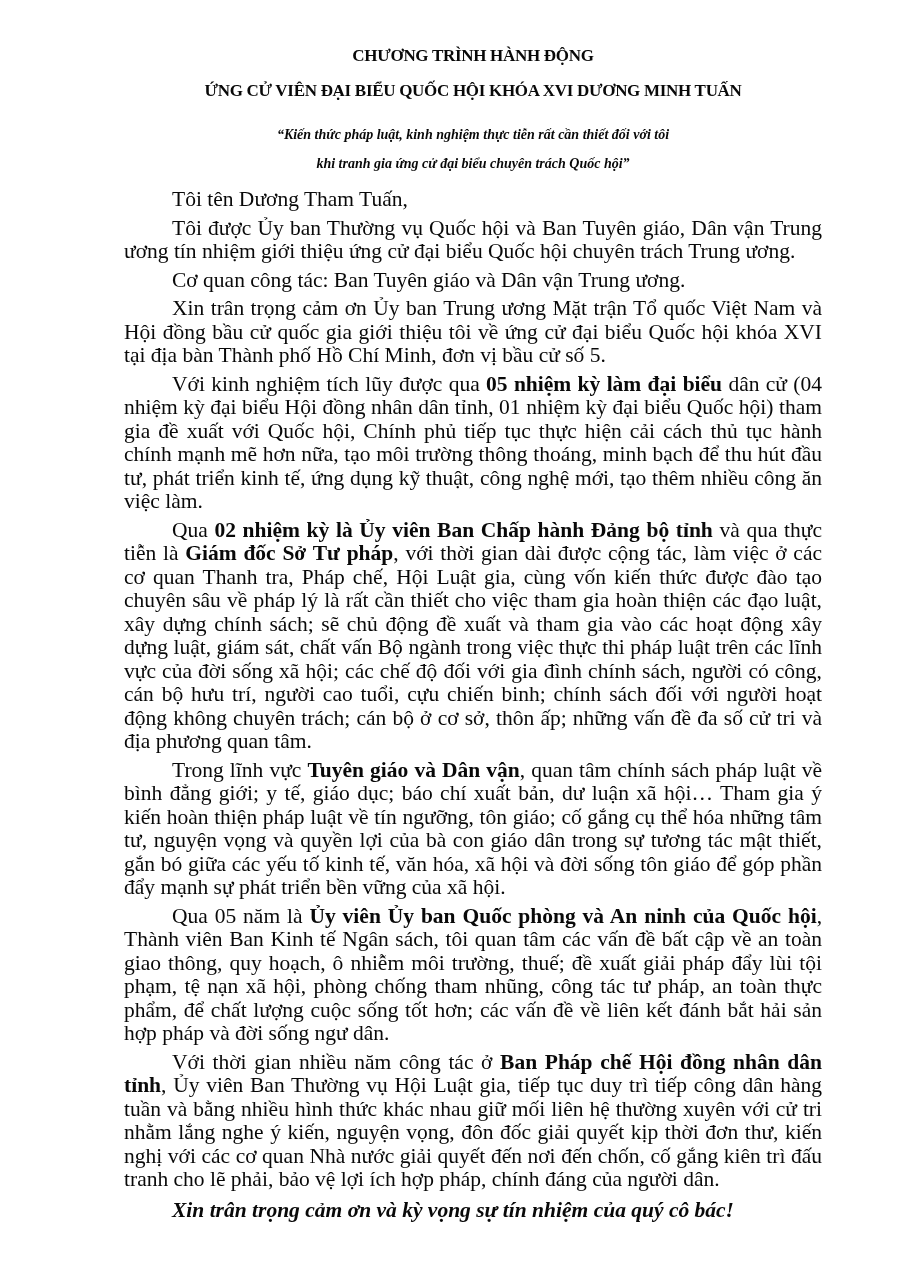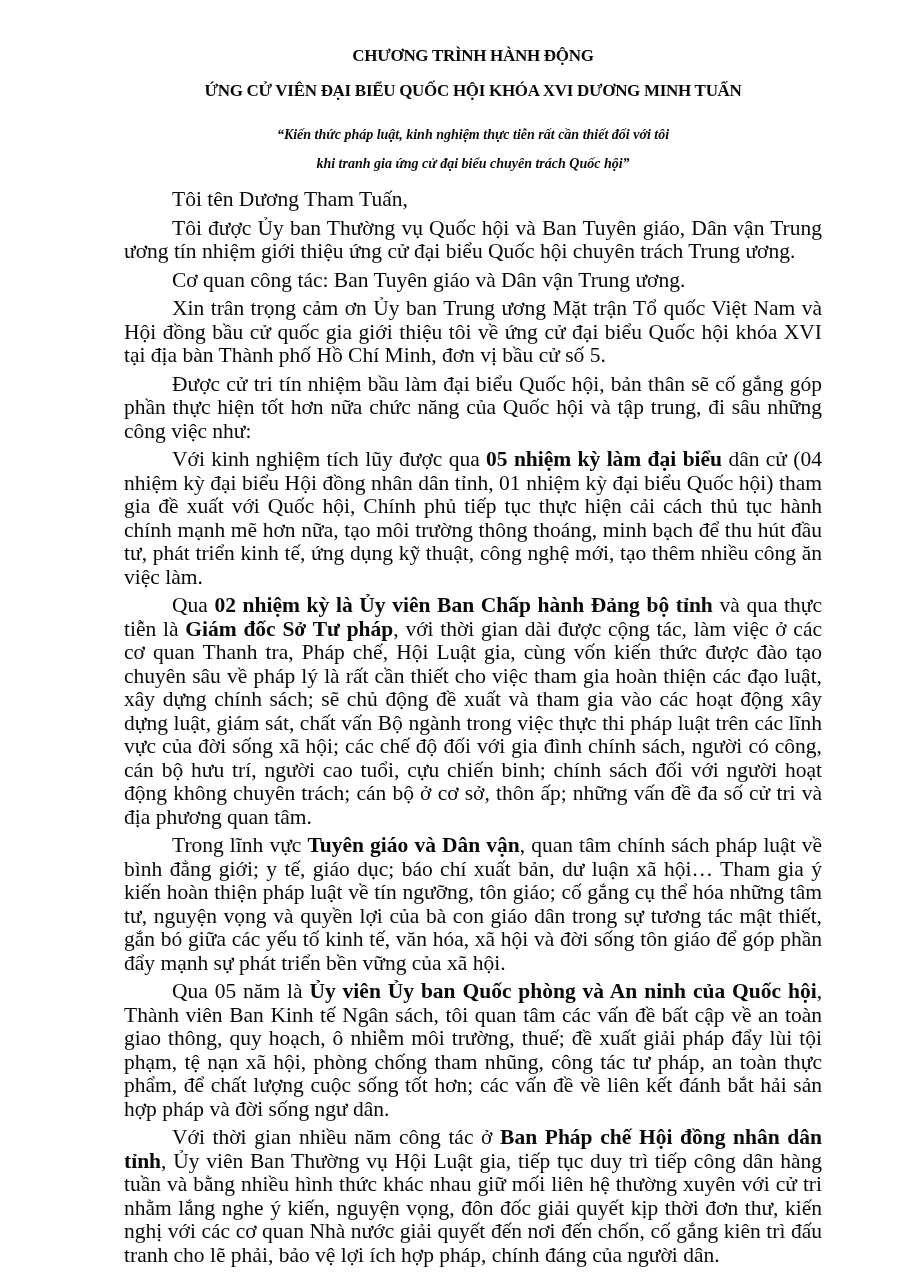--- a/index.html
+++ b/index.html
@@ -75,21 +75,20 @@
   <div class="quote-block">
     <div class="quote-line">“Kiến thức pháp luật, kinh nghiệm thực tiễn rất cần thiết đối với tôi</div>
     <div class="quote-line">khi tranh gia ứng cử đại biểu chuyên trách Quốc hội”</div>
   </div>
 
   <div>
       <p class="para"><span>Tôi tên Dương Tham Tuấn,</span></p>
       <p class="para"><span>Tôi được Ủy ban Thường vụ Quốc hội và Ban Tuyên giáo, Dân vận Trung ương tín nhiệm giới thiệu ứng cử đại biểu Quốc hội chuyên trách Trung ương.</span></p>
       <p class="para"><span>Cơ quan công tác: Ban Tuyên giáo và Dân vận Trung ương.</span></p>
       <p class="para"><span>Xin trân trọng cảm ơn Ủy ban Trung ương Mặt trận Tổ quốc Việt Nam và Hội đồng bầu cử quốc gia giới thiệu tôi về ứng cử đại biểu Quốc hội khóa XVI tại địa bàn Thành phố Hồ Chí Minh, đơn vị bầu cử số 5.</span></p>
-      <p class="para"><span>Được cử tri tín nhiệm bầu làm đại biểu Quốc hội, bản thân sẽ cố gắng góp phần thực hiện tốt hơn nữa chức năng của Quốc hội và tập trung, đi sâu những công việc như:</span></p>
       <p class="para"><span>Với kinh nghiệm tích lũy được qua </span><span class="b">05 nhiệm kỳ làm đại biểu</span><span> dân cử (04 nhiệm kỳ đại biểu Hội đồng nhân dân tỉnh, 01 nhiệm kỳ đại biểu Quốc hội) tham gia đề xuất với Quốc hội, Chính phủ tiếp tục thực hiện cải cách thủ tục hành chính mạnh mẽ hơn nữa, tạo môi trường thông thoáng, minh bạch để thu hút đầu tư, phát triển kinh tế, ứng dụng kỹ thuật, công nghệ mới, tạo thêm nhiều công ăn việc làm.</span></p>
       <p class="para"><span>Qua </span><span class="b">02 nhiệm kỳ là Ủy viên Ban Chấp hành Đảng bộ tỉnh</span><span> và qua thực tiễn là </span><span class="b">Giám đốc Sở Tư pháp</span><span>, với thời gian dài được cộng tác, làm việc ở các cơ quan Thanh tra, Pháp chế, Hội Luật gia, cùng vốn kiến thức được đào tạo chuyên sâu về pháp lý là rất cần thiết cho việc tham gia hoàn thiện các đạo luật, xây dựng chính sách; sẽ chủ động đề xuất và tham gia vào các hoạt động xây dựng luật, giám sát, chất vấn Bộ ngành trong việc thực thi pháp luật trên các lĩnh vực của đời sống xã hội; các chế độ đối với gia đình chính sách, người có công, cán bộ hưu trí, người cao tuổi, cựu chiến binh; chính sách đối với người hoạt động không chuyên trách; cán bộ ở cơ sở, thôn ấp; những vấn đề đa số cử tri và địa phương quan tâm.</span></p>
       <p class="para"><span>Trong lĩnh vực </span><span class="b">Tuyên giáo và Dân vận</span><span>, quan tâm chính sách pháp luật về bình đẳng giới; y tế, giáo dục; báo chí xuất bản, dư luận xã hội… Tham gia ý kiến hoàn thiện pháp luật về tín ngưỡng, tôn giáo; cố gắng cụ thể hóa những tâm tư, nguyện vọng và quyền lợi của bà con giáo dân trong sự tương tác mật thiết, gắn bó giữa các yếu tố kinh tế, văn hóa, xã hội và đời sống tôn giáo để góp phần đẩy mạnh sự phát triển bền vững của xã hội.</span></p>
       <p class="para"><span>Qua 05 năm là </span><span class="b">Ủy viên Ủy ban Quốc phòng và An ninh của Quốc hội</span><span>, Thành viên Ban Kinh tế Ngân sách, tôi quan tâm các vấn đề bất cập về an toàn giao thông, quy hoạch, ô nhiễm môi trường, thuế; đề xuất giải pháp đẩy lùi tội phạm, tệ nạn xã hội, phòng chống tham nhũng, công tác tư pháp, an toàn thực phẩm, để chất lượng cuộc sống tốt hơn; các vấn đề về liên kết đánh bắt hải sản hợp pháp và đời sống ngư dân.</span></p>
       <p class="para"><span>Với thời gian nhiều năm công tác ở </span><span class="b">Ban Pháp chế Hội đồng nhân dân tỉnh</span><span>, Ủy viên Ban Thường vụ Hội Luật gia, tiếp tục duy trì tiếp công dân hàng tuần và bằng nhiều hình thức khác nhau giữ mối liên hệ thường xuyên với cử tri nhằm lắng nghe ý kiến, nguyện vọng, đôn đốc giải quyết kịp thời đơn thư, kiến nghị với các cơ quan Nhà nước giải quyết đến nơi đến chốn, cố gắng kiên trì đấu tranh cho lẽ phải, bảo vệ lợi ích hợp pháp, chính đáng của người dân.</span></p>
     </div>
 
   <p class="para closing">Xin trân trọng cảm ơn và kỳ vọng sự tín nhiệm của quý cô bác!</p>
 
 </div>

